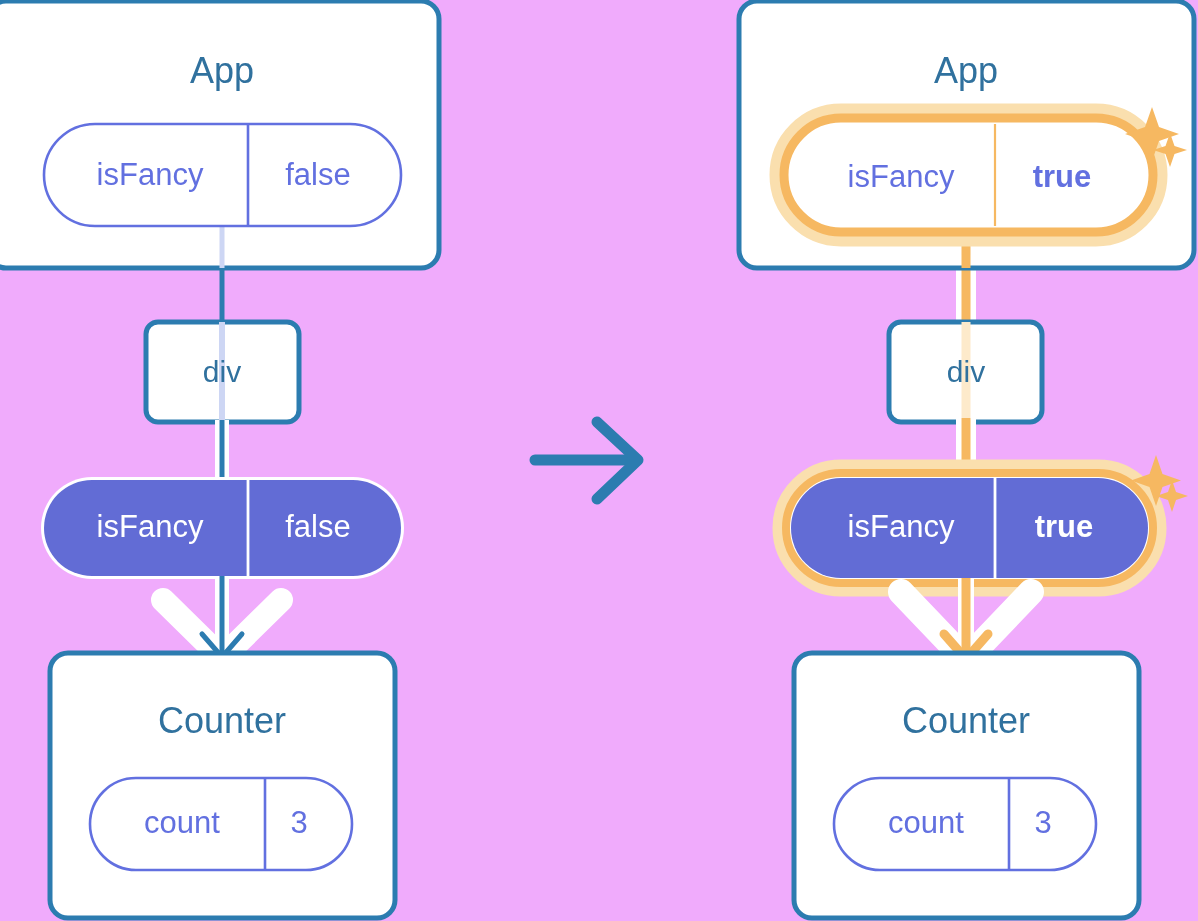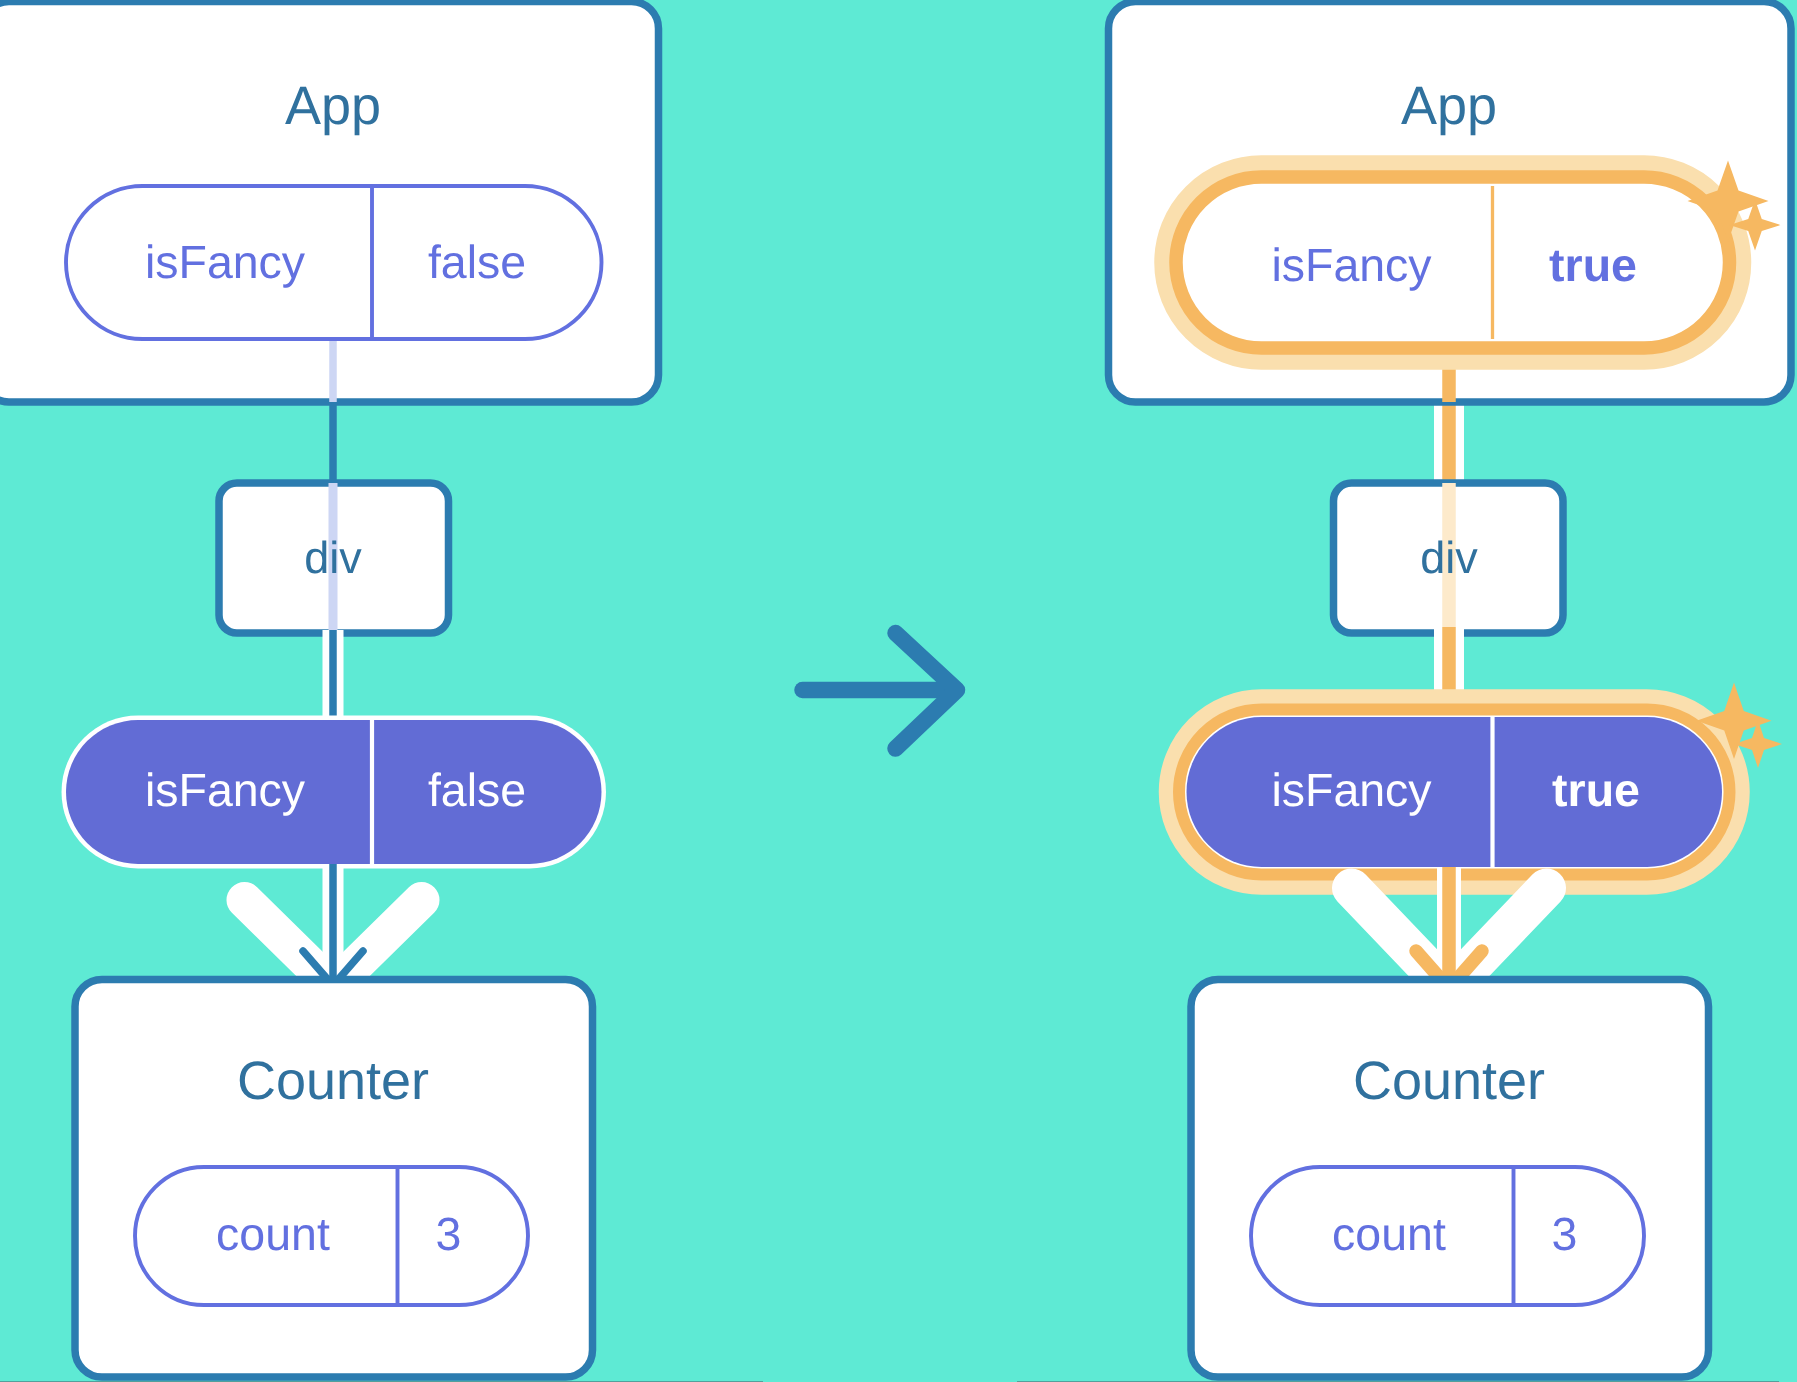--- a/index.html
+++ b/index.html
@@ -10,21 +10,21 @@
   body {
     width: 1198px;
     height: 921px;
     overflow: hidden;
     font-family: "Liberation Sans", sans-serif;
   }
   #stage {
     position: relative;
     width: 1198px;
     height: 921px;
-    background: #5eead4;
+    background: #f0abfc;
   }
   svg.diagram {
     position: absolute;
     left: 0;
     top: 0;
     width: 1198px;
     height: 921px;
     display: block;
   }
   .comp-title {

